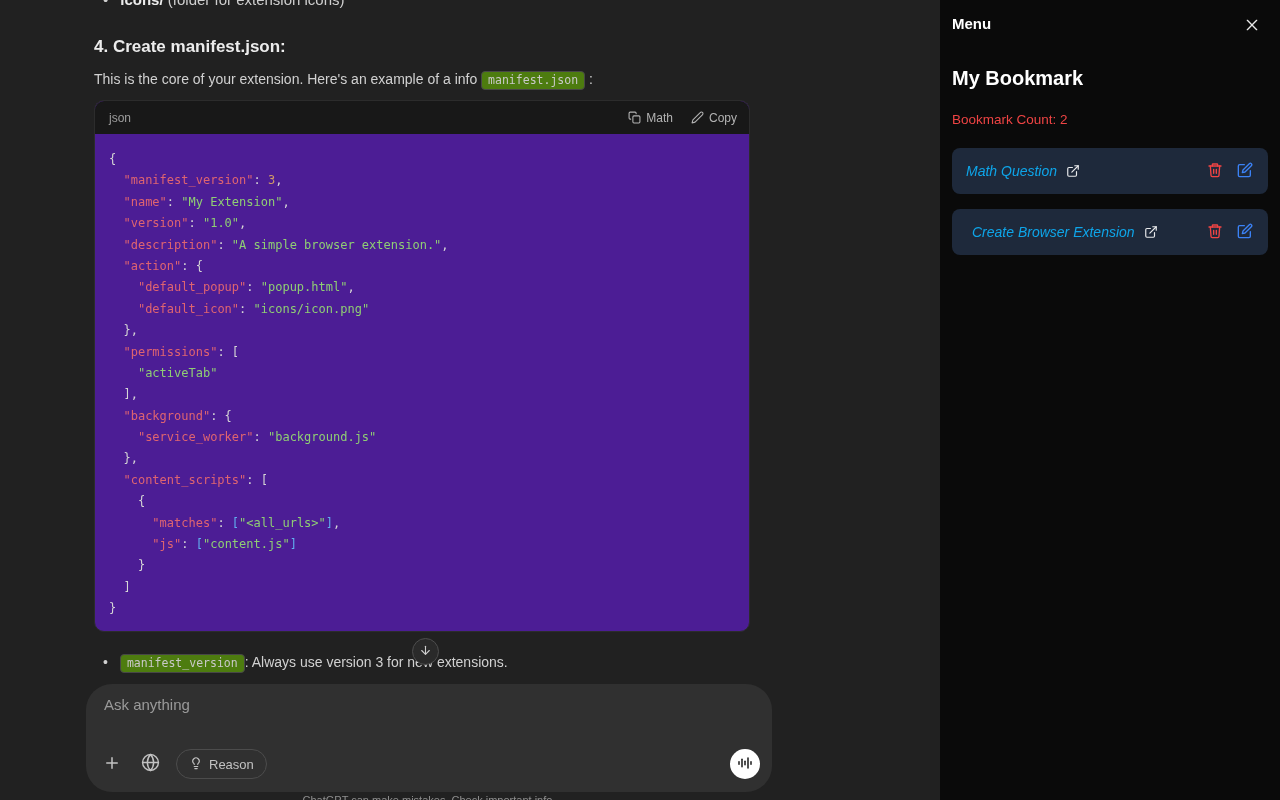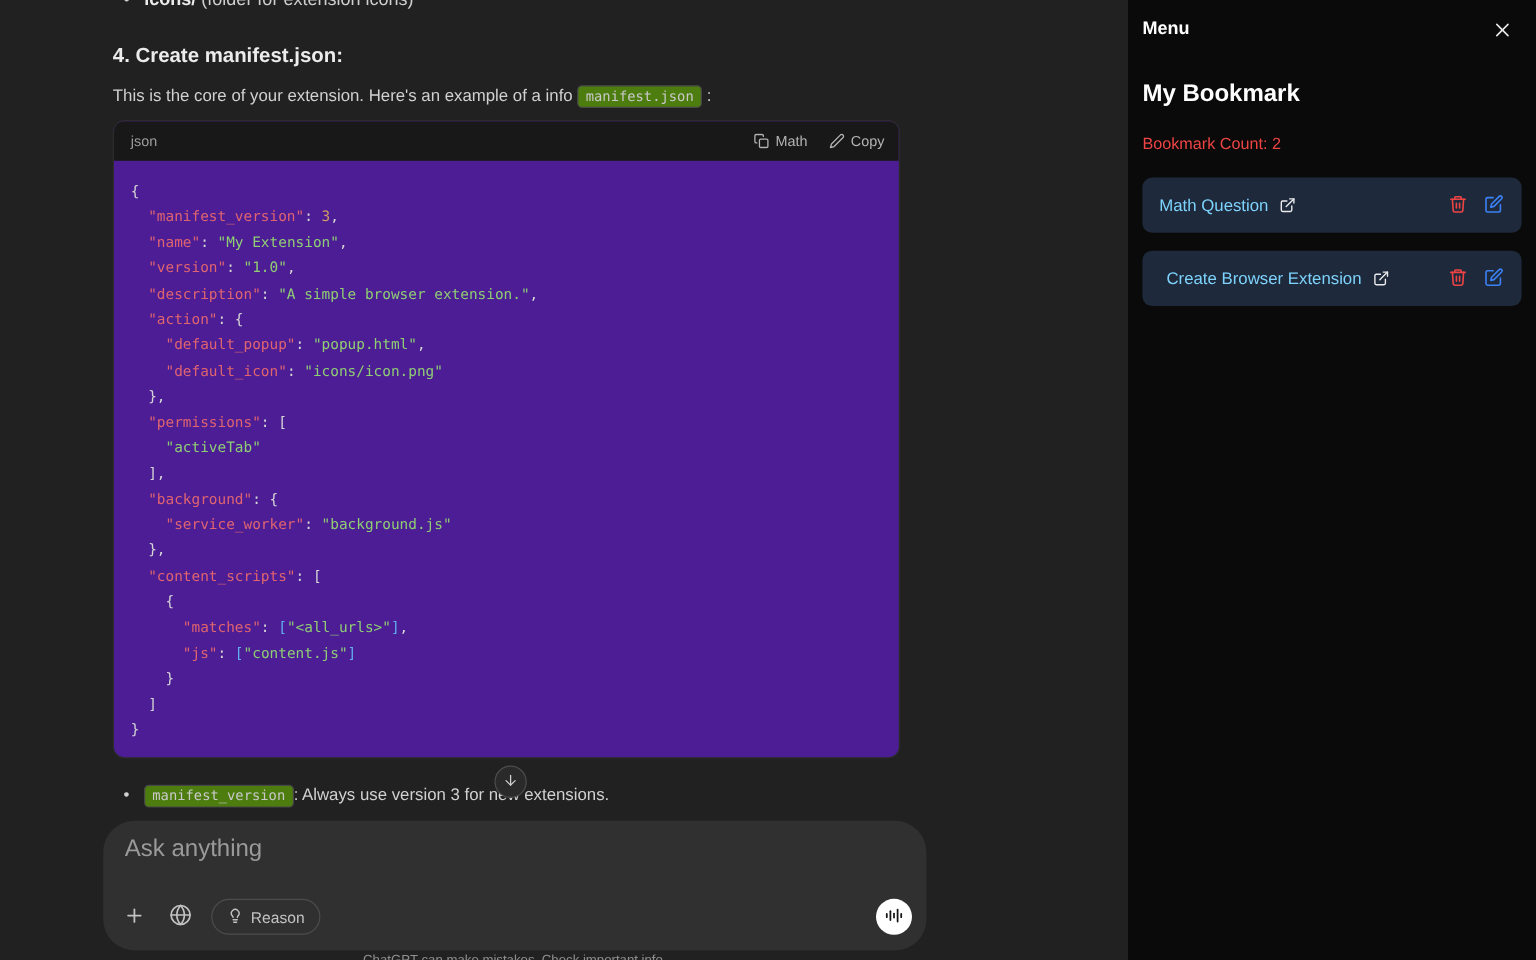--- a/index.html
+++ b/index.html
@@ -43,21 +43,21 @@
                  background: #2a2a2a; border: 1px solid #4d4d4d; color: #cfcfcf; cursor: pointer;
                  display: flex; align-items: center; justify-content: center; z-index: 5; }
 
   .note-bullet { position: absolute; left: 103px; top: 654px; font-size: 14px; color: #d1d1d1; white-space: nowrap; }
   .note-bullet .marker { margin-right: 12px; }
 
   .composer { position: absolute; left: 86px; top: 684px; width: 686px; height: 108px;
               background: #303030; border-radius: 26px; }
   .composer-input { position: absolute; left: 18px; top: 12px; width: 650px; height: 40px;
                     background: transparent; border: none; outline: none; resize: none;
-                    font-family: "Liberation Sans", sans-serif; font-size: 20px; color: #ececec; }
+                    font-family: "Liberation Sans", sans-serif; font-size: 15px; color: #ececec; }
   .composer-input::placeholder { color: #9a9a9a; }
   .composer-row { position: absolute; left: 10px; right: 12px; bottom: 12px; height: 32px;
                   display: flex; align-items: center; gap: 6px; }
   .icon-btn { width: 32px; height: 32px; display: flex; align-items: center; justify-content: center;
               background: none; border: none; border-radius: 50%; color: #c2c2c2; cursor: pointer; }
   .pill-btn { margin-left: 4px; height: 30px; display: flex; align-items: center; gap: 6px; padding: 0 12px;
               background: none; border: 1px solid #4c4c4c; border-radius: 999px; color: #c2c2c2;
               font-size: 13px; font-family: "Liberation Sans", sans-serif; cursor: pointer; }
   .row-spacer { flex: 1; }
   .voice-btn { width: 30px; height: 30px; border-radius: 50%; background: #ffffff; border: none; cursor: pointer;
@@ -70,21 +70,21 @@
   .panel { position: absolute; left: 940px; top: 0; width: 340px; height: 800px; background: #0a0a0a; }
   .panel-title { position: absolute; left: 12px; top: 15px; font-size: 15px; font-weight: 700; color: #ffffff; }
   .close-btn { position: absolute; right: 17px; top: 15px; width: 22px; height: 22px; background: none; border: none;
                color: #e8e8e8; cursor: pointer; display: flex; align-items: center; justify-content: center; }
   .panel-heading { position: absolute; left: 12px; top: 67px; font-size: 20px; font-weight: 700; color: #ffffff; }
   .panel-count { position: absolute; left: 12px; top: 112px; font-size: 13.5px; color: #ef4444; }
   .card { position: absolute; left: 12px; width: 316px; height: 46px; border-radius: 8px; background: #1e293b;
           display: flex; align-items: center; padding: 0 13px 0 14px; cursor: pointer; }
   .card.first { top: 148px; }
   .card.second { top: 209px; padding-left: 20px; }
-  .card-label { font-size: 14px; color: #7dd3fc; white-space: nowrap; }
+  .card-label { font-size: 14px; color: #0ea5e9; white-space: nowrap; font-style: italic; }
   .card-ext { margin-left: 9px; color: #e9eaec; display: flex; }
   .card-spacer { flex: 1; }
   .card-act { width: 20px; height: 20px; background: none; border: none; cursor: pointer;
               display: flex; align-items: center; justify-content: center; }
   .card-act.delete { color: #ef4444; margin-right: 10px; }
   .card-act.edit { color: #3b82f6; }
 </style>
 </head>
 <body>
 

